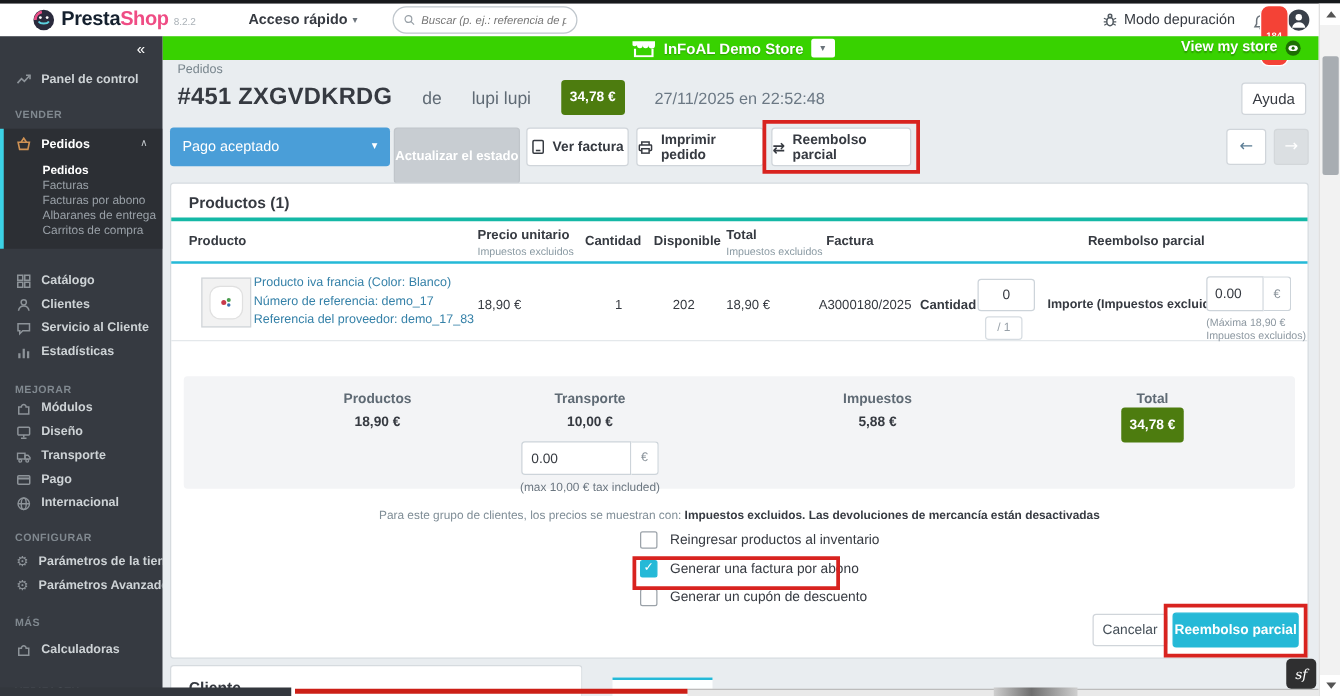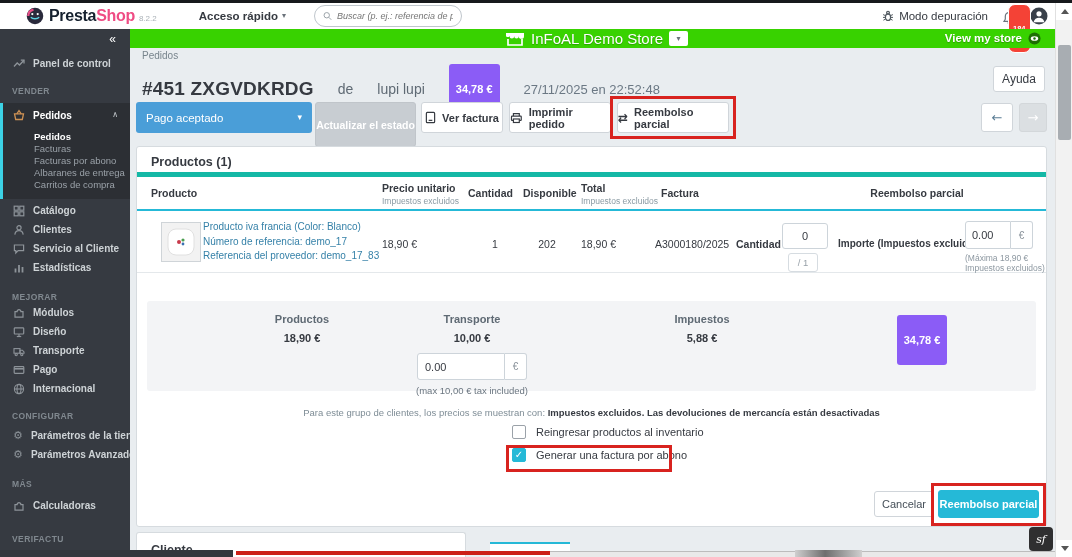--- a/index.html
+++ b/index.html
@@ -26,21 +26,21 @@
   font-family:"Liberation Sans",sans-serif;background:transparent}
 .top-right{margin-left:auto;display:flex;align-items:center;margin-right:24px;gap:14px}
 .debug{display:flex;align-items:center;gap:5px;font-size:11.5px;color:#363a41}
 .bellwrap{position:relative;padding-top:3px}
 .badge-red{position:absolute;top:-4px;left:6px;background:#f44236;color:#fff;font-size:7.5px;font-weight:bold;
   padding:19px 4px;border-radius:7px;border:1px solid #fff}
 
 
 .greenbar{left:130px;top:29px;width:925px;height:19px;background:#38d200;display:flex;align-items:center;color:#fff}
 .storegrp{display:flex;align-items:center;gap:6px;margin-left:375px;cursor:pointer}
-.storegrp .nm{font-size:15px;font-weight:normal;text-shadow:0 1px 1px rgba(0,0,0,.25)}
+.storegrp .nm{font-size:12px;font-weight:bold;text-shadow:0 1px 1px rgba(0,0,0,.25)}
 .storedd{width:19px;height:15px;background:#fff;border-radius:2px;display:flex;align-items:center;justify-content:center}
 .storedd .gi{font-size:8px;color:#6b737b}
 .viewstore{margin-left:auto;margin-right:14px;display:flex;align-items:flex-start;gap:6px;cursor:pointer}
 .viewstore span{font-size:11.5px;font-weight:bold;text-shadow:0 1px 1px rgba(0,0,0,.25)}
 
 
 .sidebar{left:0;top:29px;width:130px;height:528px;background:#363a41;overflow:hidden}
 .collapse{height:20px;text-align:right;padding:3px 14px 0 0;color:#fff;font-size:12px;cursor:pointer}
 .sitem{display:flex;align-items:center;gap:8px;height:20px;padding-left:13px;cursor:pointer}
 .sitem .lbl{font-size:10px;font-weight:bold;color:#ced3d6;white-space:nowrap}
@@ -54,21 +54,21 @@
 .ssub.active{color:#fff;font-weight:bold}
 .sic{width:12px;height:12px;flex:0 0 12px}
 .gear-gi{font-size:11px;color:#8d9399;width:12px;text-align:center}
 
 
 .breadcrumb{left:142px;top:50px;font-size:10px;color:#77848c;cursor:pointer}
 .titlerow{left:142px;top:64px;display:flex;align-items:center;gap:24px}
 .titlerow .onum{font-size:19px;font-weight:bold;color:#363a41;letter-spacing:.2px}
 .titlerow .cpre{font-size:14px;color:#5f6a74}
 .titlerow .cname{font-size:14px;color:#5f6a74}
-.badge-dark{background:#8b5cf6;color:#fff;font-size:11px;font-weight:bold;padding:19px 7px;border-radius:3px}
+.badge-dark{background:#4d7c0f;color:#fff;font-size:11px;font-weight:bold;padding:8px 7px;border-radius:3px}
 .titlerow .dt{font-size:13px;color:#6b7884}
 .btn{display:flex;align-items:center;justify-content:center;gap:6px;background:#fff;border:1px solid #d0d5da;
   border-radius:3px;font-size:11px;font-weight:bold;color:#363a41;cursor:pointer}
 .help{left:993px;top:66px;width:52px;height:26px;font-weight:normal;font-size:12px}
 
 
 .statussel{left:136px;top:102px;width:176px;height:31px;background:#4a9ed8;border-radius:3px;color:#fff;
   display:flex;align-items:center;padding:0 10px;font-size:11.5px;cursor:pointer}
 .statussel .gi{margin-left:auto;font-size:9px}
 .btn-dis{left:315px;top:102px;width:101px;height:45px;background:#c8cdd2;border:1px solid #c0c5ca;border-radius:3px;
@@ -77,21 +77,21 @@
 .tb2{left:509px;top:102px;width:102px;height:31px}
 .tb3{left:617px;top:102px;width:112px;height:31px}
 .tb3 .gi{font-size:12px;color:#363a41}
 .navprev{left:981px;top:103px;width:32px;height:29px;border-radius:3px;font-family:"DejaVu Sans",sans-serif;
   font-size:13px;color:#5b7d95;font-weight:normal}
 .navnext{left:1019px;top:103px;width:28px;height:29px;border-radius:3px;background:#dbdfe2;border:1px solid #d3d7da;
   color:#fff;display:flex;align-items:center;justify-content:center;font-family:"DejaVu Sans",sans-serif;font-size:13px;cursor:default}
 
 
 .panel{left:136px;top:146px;width:911px;height:381px;background:#fff;border:1px solid #d6dbdf;border-radius:3px}
-.panel-h{height:30px;line-height:30px;padding-left:14px;font-size:12.5px;font-weight:bold;border-bottom:5px solid #14b8a6}
+.panel-h{height:30px;line-height:30px;padding-left:14px;font-size:12.5px;font-weight:bold;border-bottom:3px solid #14b8a6}
 .thead{position:absolute;left:0;top:31px;width:100%;height:33px;border-bottom:2px solid #25b9d7}
 .th{position:absolute;font-size:10.5px;font-weight:bold;color:#363a41;white-space:nowrap}
 .th .sub{display:block;font-size:8.5px;font-weight:normal;color:#8a9aa3;margin-top:2px}
 .prow{position:absolute;left:0;top:66px;width:100%;height:60px;border-bottom:1px solid #e4e8eb}
 .pc{position:absolute;font-size:10.5px;color:#363a41;white-space:nowrap}
 .thumb{position:absolute;left:24px;top:9px;width:40px;height:40px;border:1px solid #cfd4d8;background:#f2f2f2;
   display:flex;align-items:center;justify-content:center;cursor:pointer}
 .plinks{position:absolute;left:66px;top:7px;line-height:14.5px;font-size:10px}
 .plinks div{color:#3581a8;cursor:pointer}
 .inp{border:1px solid #cdd4da;border-radius:3px;font-size:11px;color:#363a41;outline:0;
@@ -257,21 +257,21 @@
       </div>
       <div style="padding-top:4px">
         <div class="ssub active">Pedidos</div>
         <div class="ssub">Facturas</div>
         <div class="ssub">Facturas por abono</div>
         <div class="ssub">Albaranes de entrega</div>
         <div class="ssub">Carritos de compra</div>
       </div>
     </div>
 
-    <div class="sitem tall" style="margin-top:2px">
+    <div class="sitem tall" style="margin-top:16px">
       <svg class="sic" viewBox="0 0 12 12">
         <g fill="none" stroke="#8d9399" stroke-width="1.2">
         <rect x="1.2" y="1.2" width="4" height="4"></rect>
             <rect x="6.8" y="1.2" width="4" height="4"></rect>
         <rect x="1.2" y="6.8" width="4" height="4"></rect>
             <rect x="6.8" y="6.8" width="4" height="4"></rect>
           </g>
       </svg>
       <span class="lbl">Catálogo</span>
     </div>
@@ -483,20 +483,24 @@
       <div class="opt">
         <span class="cb"></span>
         <span class="ol">Reingresar productos al inventario</span>
       </div>
       <div class="opt">
         <span class="cb checked">
             <span class="gi">✓</span>
           </span>
         <span class="ol">Generar una factura por abono</span>
       </div>
+      <div class="opt">
+        <span class="cb"></span>
+        <span class="ol">Generar un cupón de descuento</span>
+      </div>
     </div>
     <div class="rbox rb-option"></div>
 
     <div class="btn cancel">Cancelar</div>
     <div class="submit">Reembolso parcial</div>
     <div class="rbox rb-submit"></div>
   </section>
 
   <div class="abs cliente">
     <span>Cliente</span>

